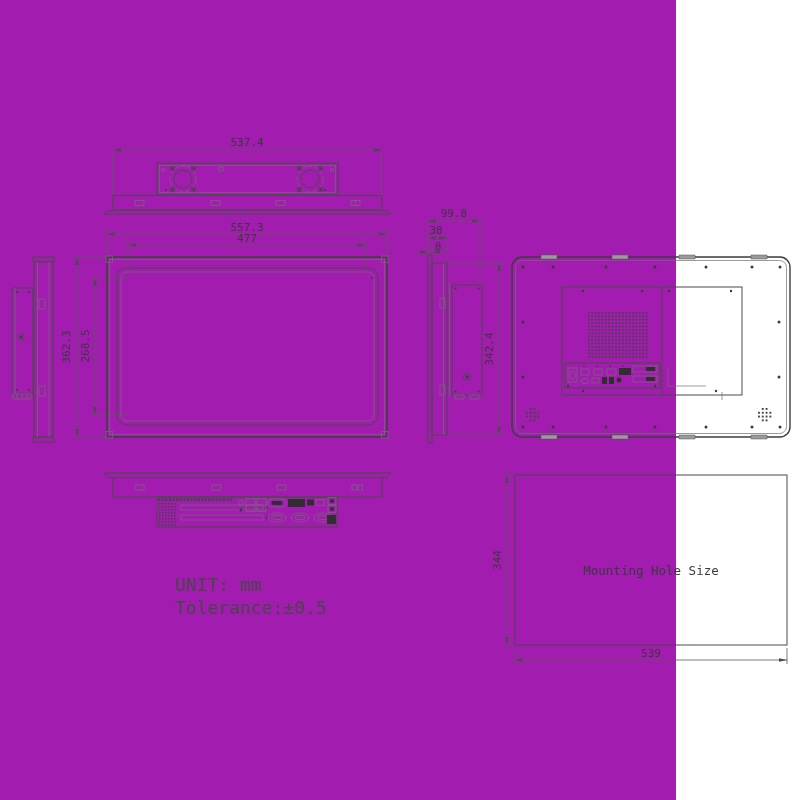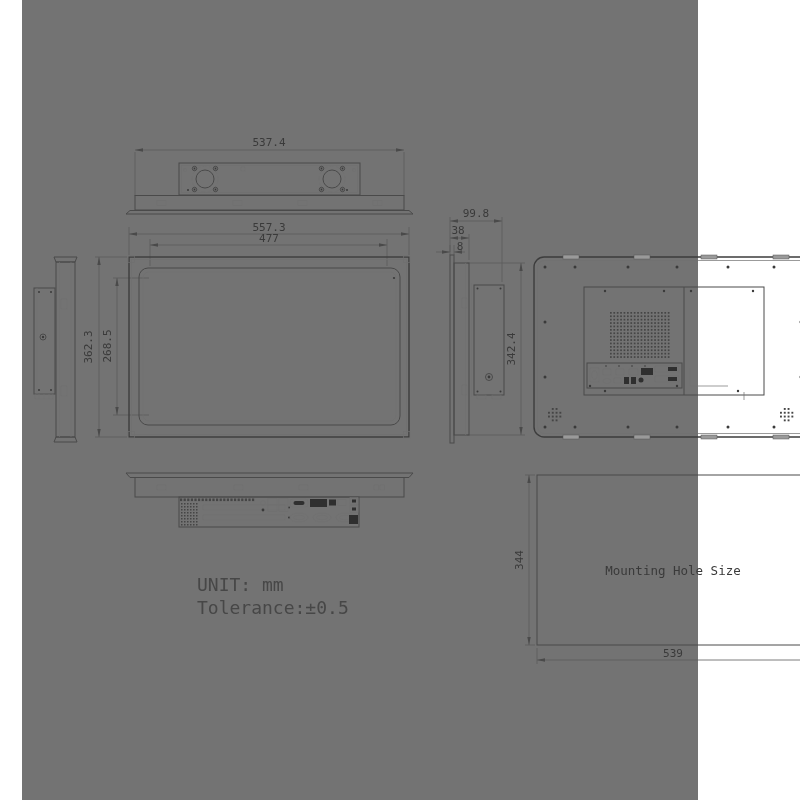--- a/index.html
+++ b/index.html
@@ -1,16 +1,16 @@
 <!DOCTYPE html>
 <html><head>
 <meta charset="utf-8">
 <style>
   html,body{margin:0;padding:0;background:#ffffff;}
-  .page{width:676px;height:800px;background:#737373;position:relative;font-family:"DejaVu Sans Mono",monospace;margin-left:22px;}
+  .page{width:676px;height:800px;background:#a21caf;position:relative;font-family:"DejaVu Sans Mono",monospace;}
   svg{display:block;}
   .ln{fill:none;stroke:#4a4a4a;stroke-width:1;}
   .thn{fill:none;stroke:#707070;stroke-width:.7;}
   .thk{fill:none;stroke:#3d3d3d;stroke-width:1.4;}
   .dim line{stroke:#5a5a5a;stroke-width:.8;}
   .dim text{font-family:"DejaVu Sans Mono",monospace;font-size:11px;fill:#3a3a3a;text-anchor:middle;}
   .dk{fill:#2f2f2f;stroke:none;}
   .gry{fill:#9a9a9a;stroke:#555;stroke-width:.5;}
   .scr{fill:#3a3a3a;stroke:none;}
   .note{font-family:"DejaVu Sans Mono",monospace;font-size:18px;fill:#474747;}

